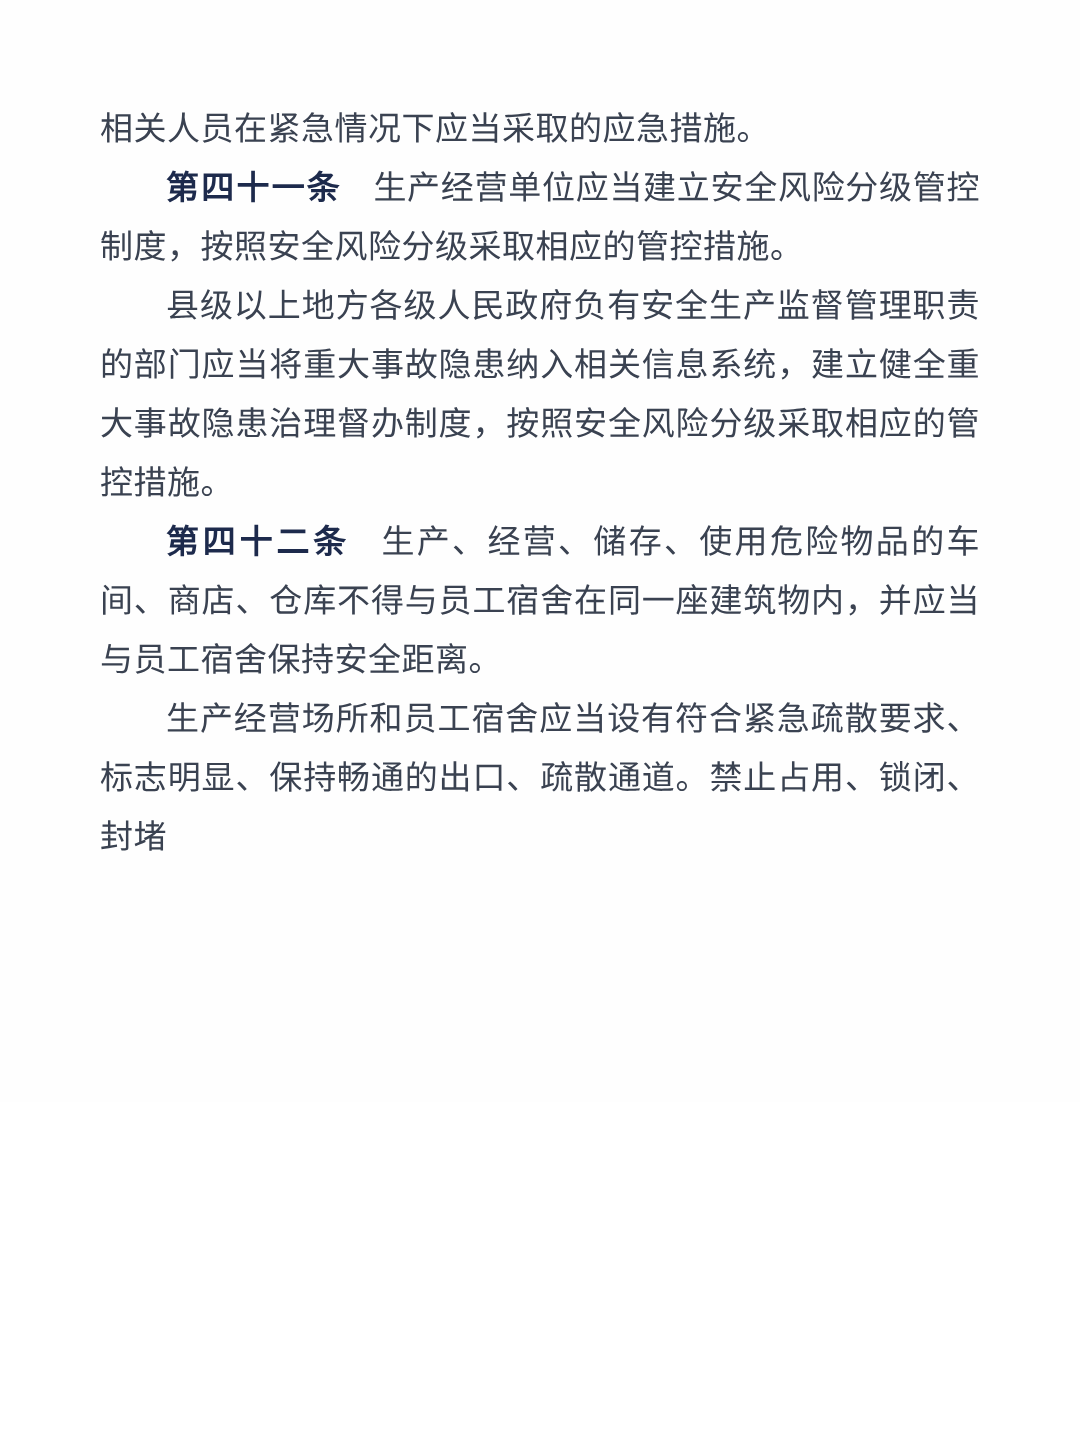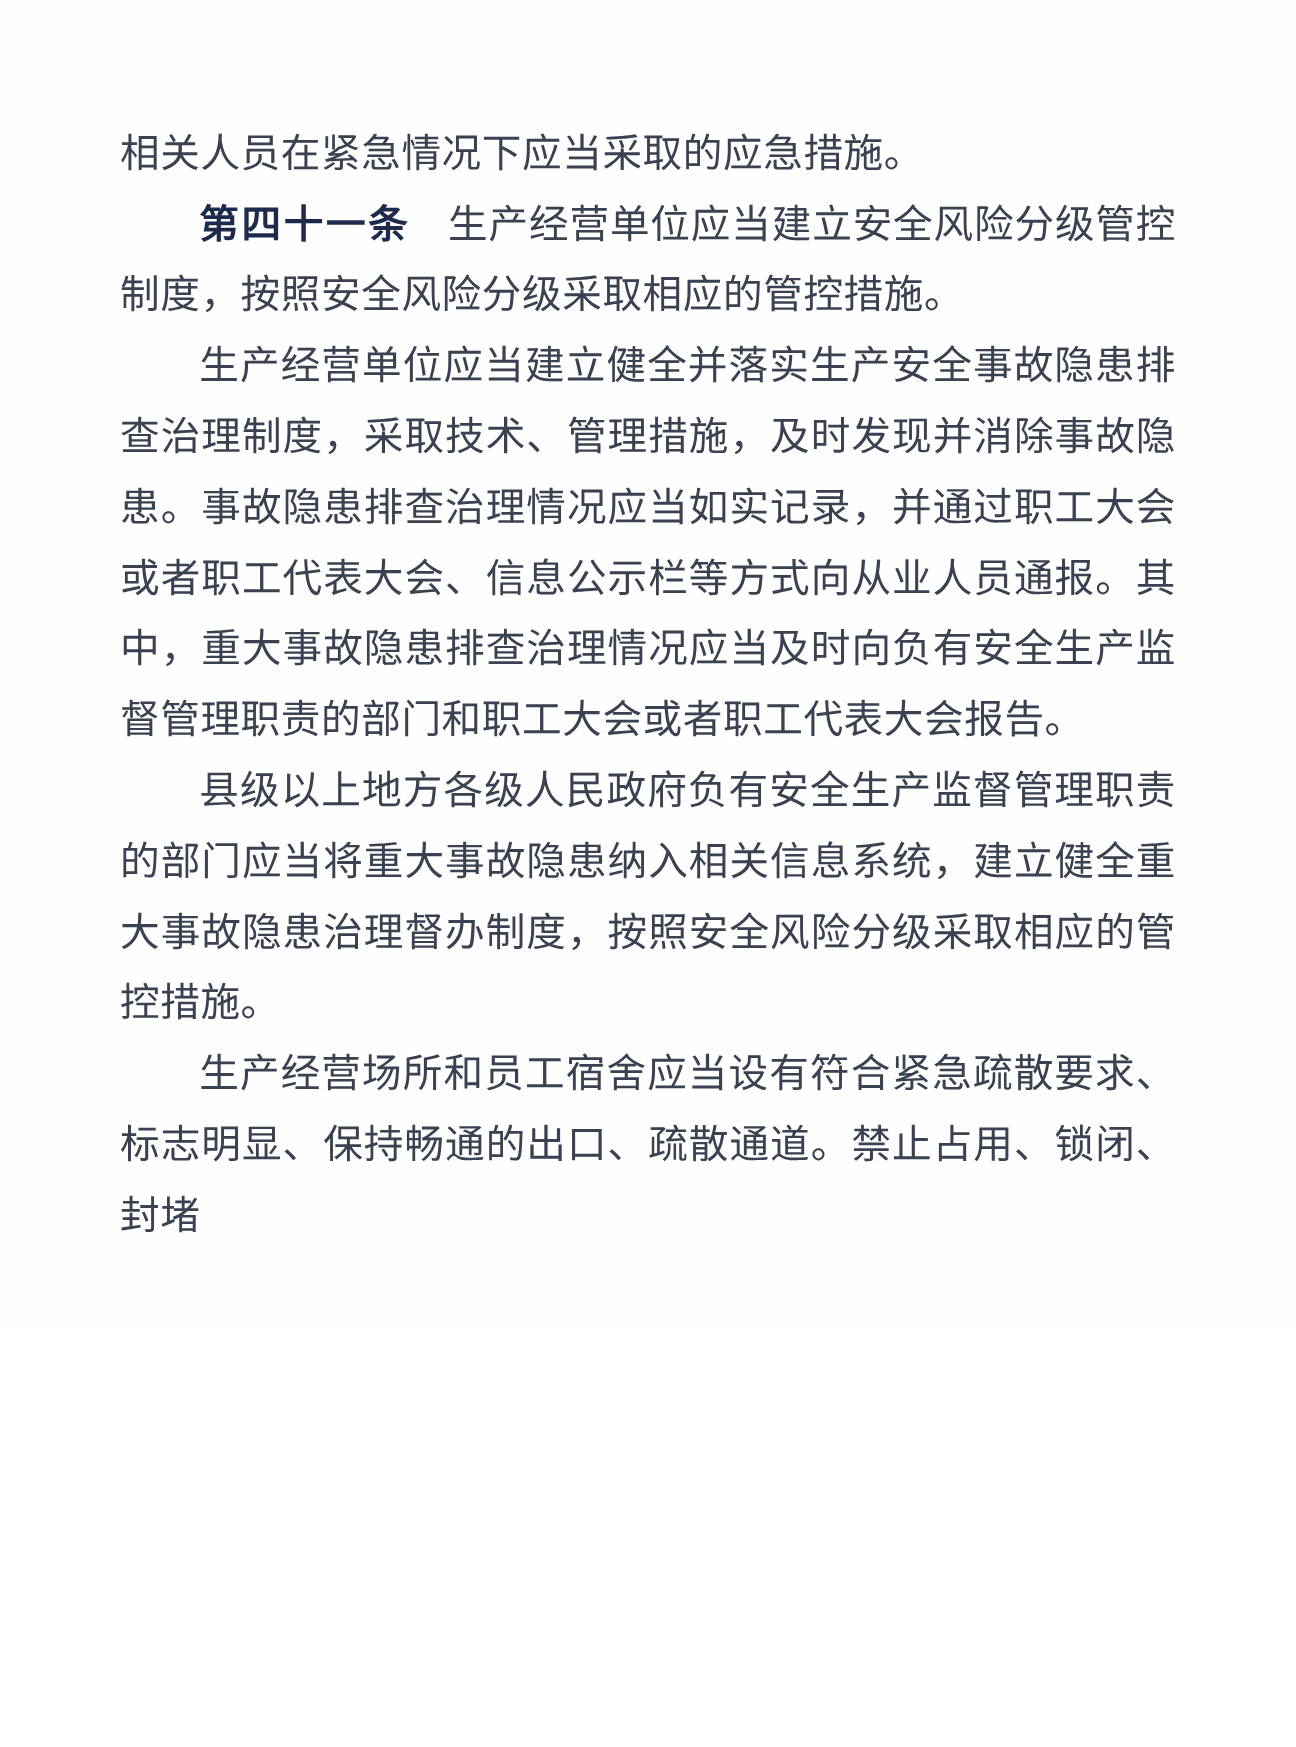--- a/index.html
+++ b/index.html
@@ -42,17 +42,17 @@
     letter-spacing: 2px;
   }
 </style>
 </head>
 <body>
 
 <div class="page" style="--page-bg: #fefefe; --body-color: #3a4251; --heading-color: #1d2a4c;">
   <div class="text-block" id="article-text">
       <p><span>相关人员在紧急情况下应当采取的应急措施。</span></p>
       <p class="indent"><span class="article-lead">第四十一条</span><span>生产经营单位应当建立安全风险分级管控制度，按照安全风险分级采取相应的管控措施。</span></p>
-      <p class="indent"><span>生产经营单位应当建立健全并落实生产安全事故隐患排查治理制度，采取技术、管理措施，及时发现并消除事故隐患。事故隐患排查治理情况应当如实记录，并通过职工大会或者职工代表大会、信息公示栏等方式向从业人员通报。其中，重大事故隐患排查治理情况应当及时向负有安全生产监督管理职责的部门和职工大会或者职工代表大会报告。</span></p>
       <p class="indent"><span>县级以上地方各级人民政府负有安全生产监督管理职责的部门应当将重大事故隐患纳入相关信息系统，建立健全重大事故隐患治理督办制度，按照安全风险分级采取相应的管控措施。</span></p>
+      <p class="indent"><span class="article-lead">第四十二条</span><span>生产、经营、储存、使用危险物品的车间、商店、仓库不得与员工宿舍在同一座建筑物内，并应当与员工宿舍保持安全距离。</span></p>
       <p class="indent"><span>生产经营场所和员工宿舍应当设有符合紧急疏散要求、标志明显、保持畅通的出口、疏散通道。禁止占用、锁闭、封堵</span></p>
     </div>
 </div>
 
 </body></html>

